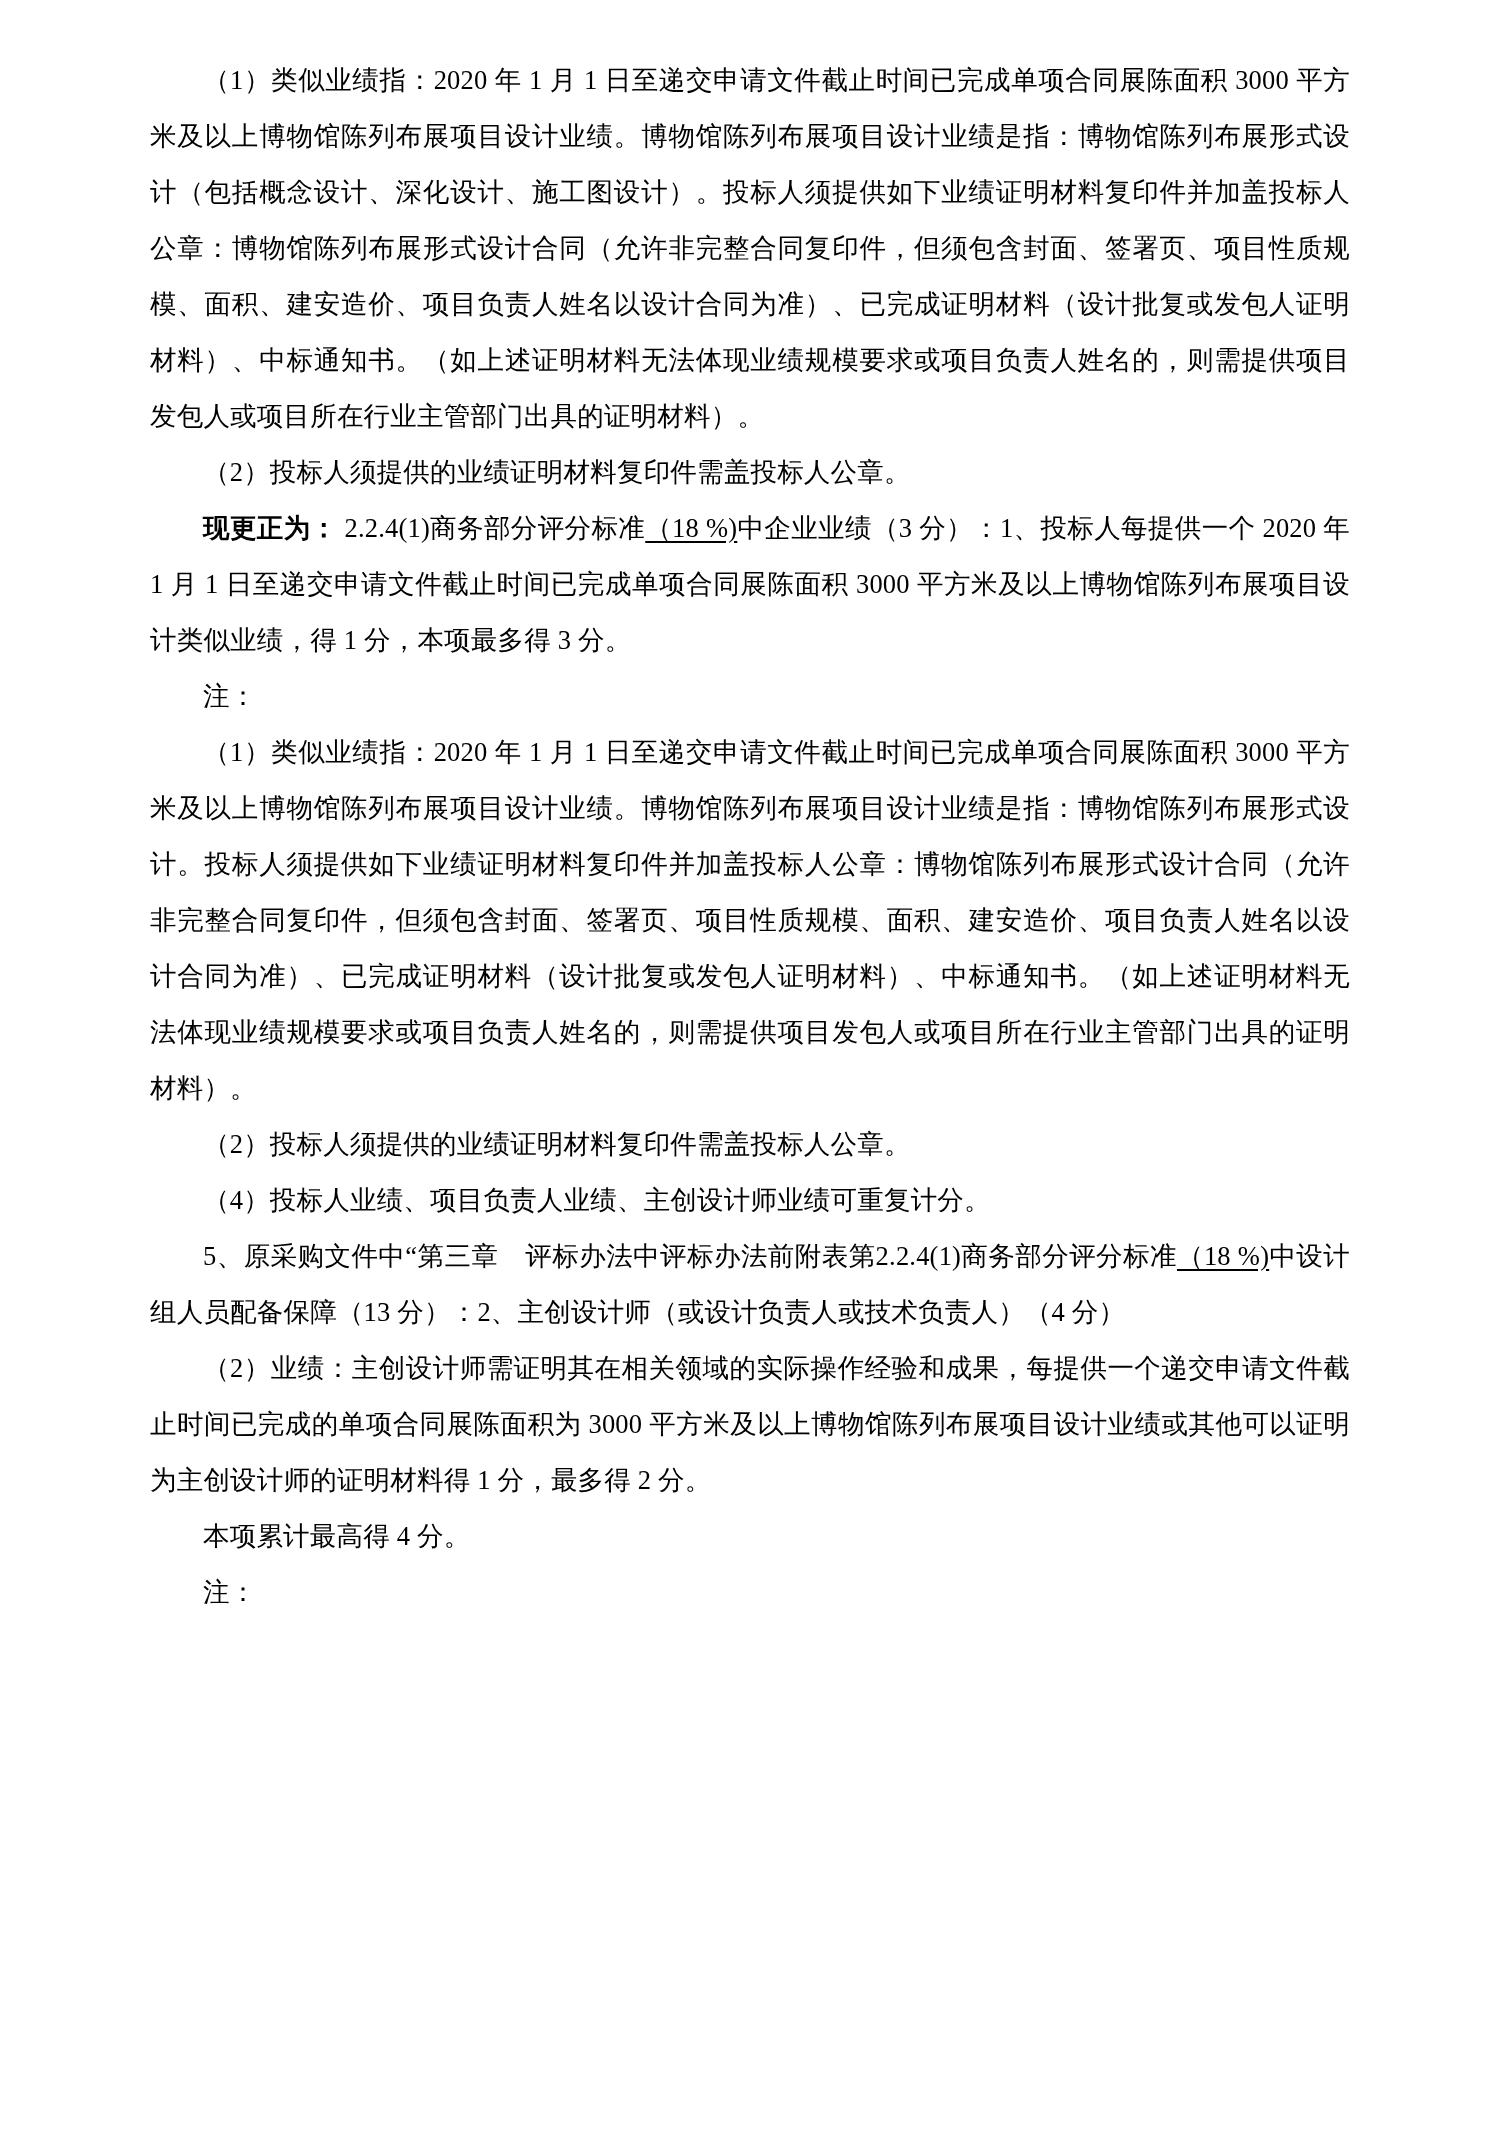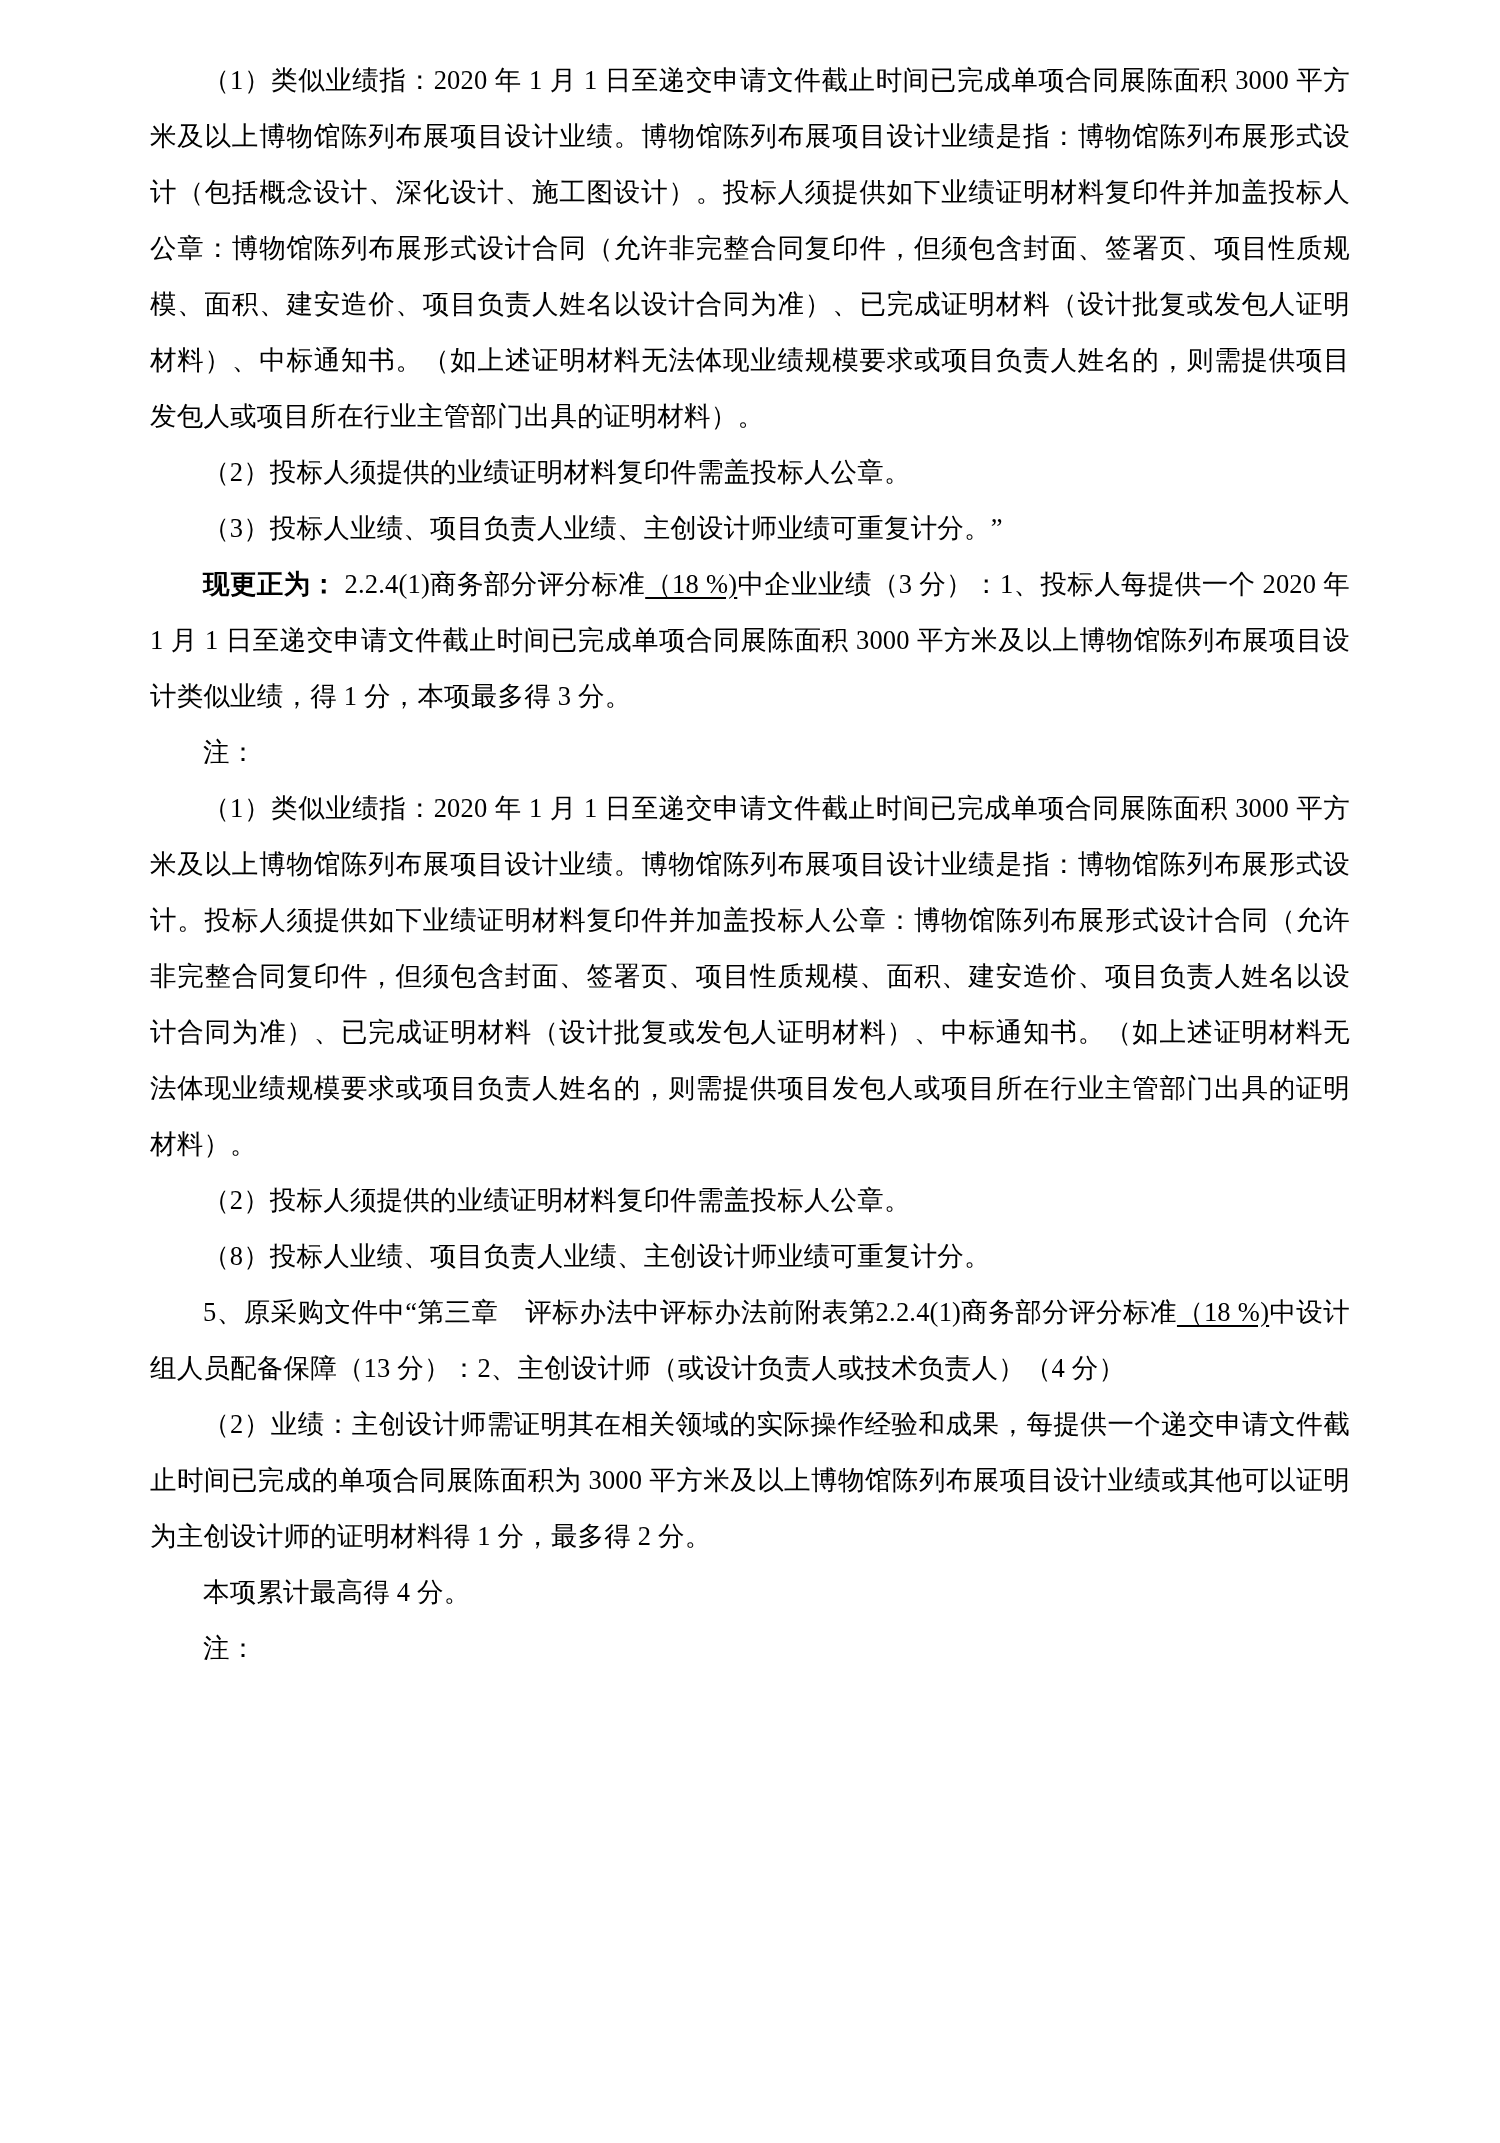--- a/index.html
+++ b/index.html
@@ -42,31 +42,30 @@
 </head>
 <body>
 
 <div class="page">
   <div class="doc-body">
 
     <p>（1）类似业绩指：2020 年 1 月 1 日至递交申请文件截止时间已完成单项合同展陈面积 3000 平方米及以上博物馆陈列布展项目设计业绩。博物馆陈列布展项目设计业绩是指：博物馆陈列布展形式设计（包括概念设计、深化设计、施工图设计）。投标人须提供如下业绩证明材料复印件并加盖投标人公章：博物馆陈列布展形式设计合同（允许非完整合同复印件，但须包含封面、签署页、项目性质规模、面积、建安造价、项目负责人姓名以设计合同为准）、已完成证明材料（设计批复或发包人证明材料）、中标通知书。（如上述证明材料无法体现业绩规模要求或项目负责人姓名的，则需提供项目发包人或项目所在行业主管部门出具的证明材料）。</p>
 
     <p>（2）投标人须提供的业绩证明材料复印件需盖投标人公章。</p>
 
-    <p>（3）投标人业绩、项目负责人业绩、主创设计师业绩可重复计分。”</p>
 
     <p><span class="bold">现更正为：</span><span> 2.2.4(1)商务部分评分标准</span><span class="underline">（18 %)</span><span>中企业业绩（3 分）：1、投标人每提供一个 2020 年 1 月 1 日至递交申请文件截止时间已完成单项合同展陈面积 3000 平方米及以上博物馆陈列布展项目设计类似业绩，得 1 分，本项最多得 3 分。</span></p>
 
     <p>注：</p>
 
     <p>（1）类似业绩指：2020 年 1 月 1 日至递交申请文件截止时间已完成单项合同展陈面积 3000 平方米及以上博物馆陈列布展项目设计业绩。博物馆陈列布展项目设计业绩是指：博物馆陈列布展形式设计。投标人须提供如下业绩证明材料复印件并加盖投标人公章：博物馆陈列布展形式设计合同（允许非完整合同复印件，但须包含封面、签署页、项目性质规模、面积、建安造价、项目负责人姓名以设计合同为准）、已完成证明材料（设计批复或发包人证明材料）、中标通知书。（如上述证明材料无法体现业绩规模要求或项目负责人姓名的，则需提供项目发包人或项目所在行业主管部门出具的证明材料）。</p>
 
     <p>（2）投标人须提供的业绩证明材料复印件需盖投标人公章。</p>
 
-    <p>（8）投标人业绩、项目负责人业绩、主创设计师业绩可重复计分。</p>
+    <p>（4）投标人业绩、项目负责人业绩、主创设计师业绩可重复计分。</p>
 
     <p><span>5、原采购文件中“第三章　评标办法中评标办法前附表第2.2.4(1)商务部分评分标准</span><span class="underline">（18 %)</span><span>中设计组人员配备保障（13 分）：2、主创设计师（或设计负责人或技术负责人）（4 分）</span></p>
 
 
     <p>（2）业绩：主创设计师需证明其在相关领域的实际操作经验和成果，每提供一个递交申请文件截止时间已完成的单项合同展陈面积为 3000 平方米及以上博物馆陈列布展项目设计业绩或其他可以证明为主创设计师的证明材料得 1 分，最多得 2 分。</p>
 
     <p>本项累计最高得 4 分。</p>
 
     <p>注：</p>
 

